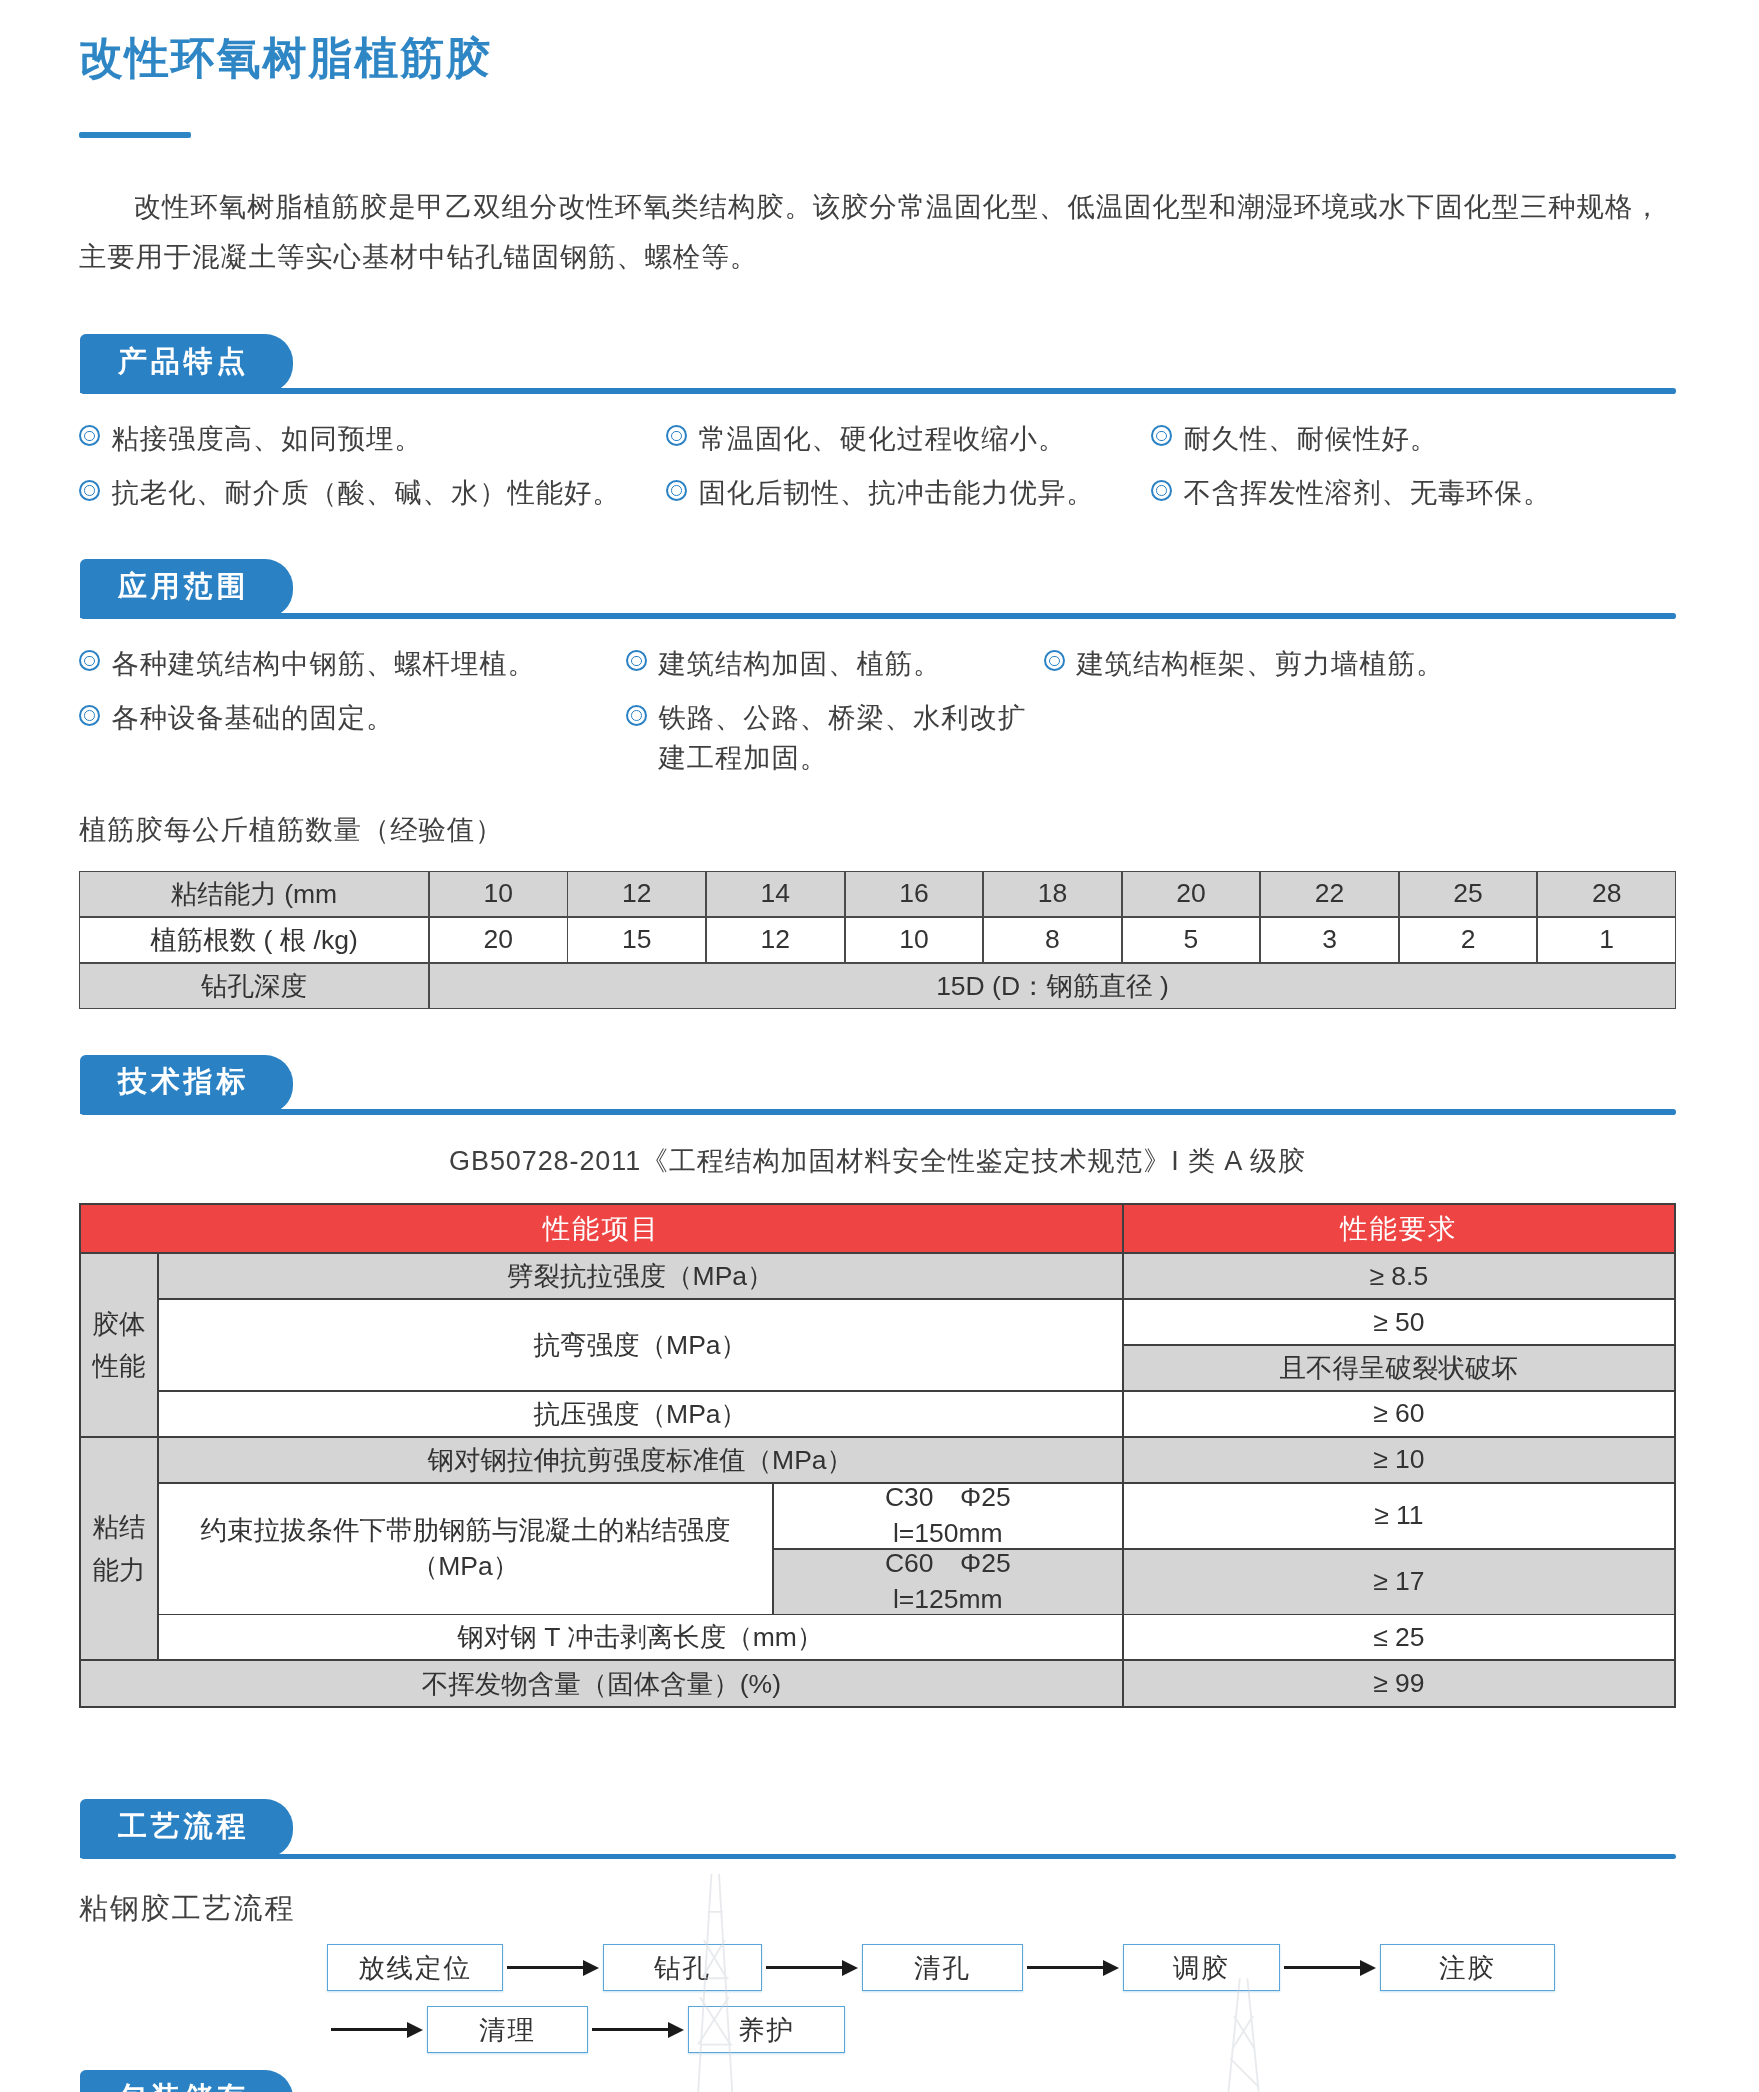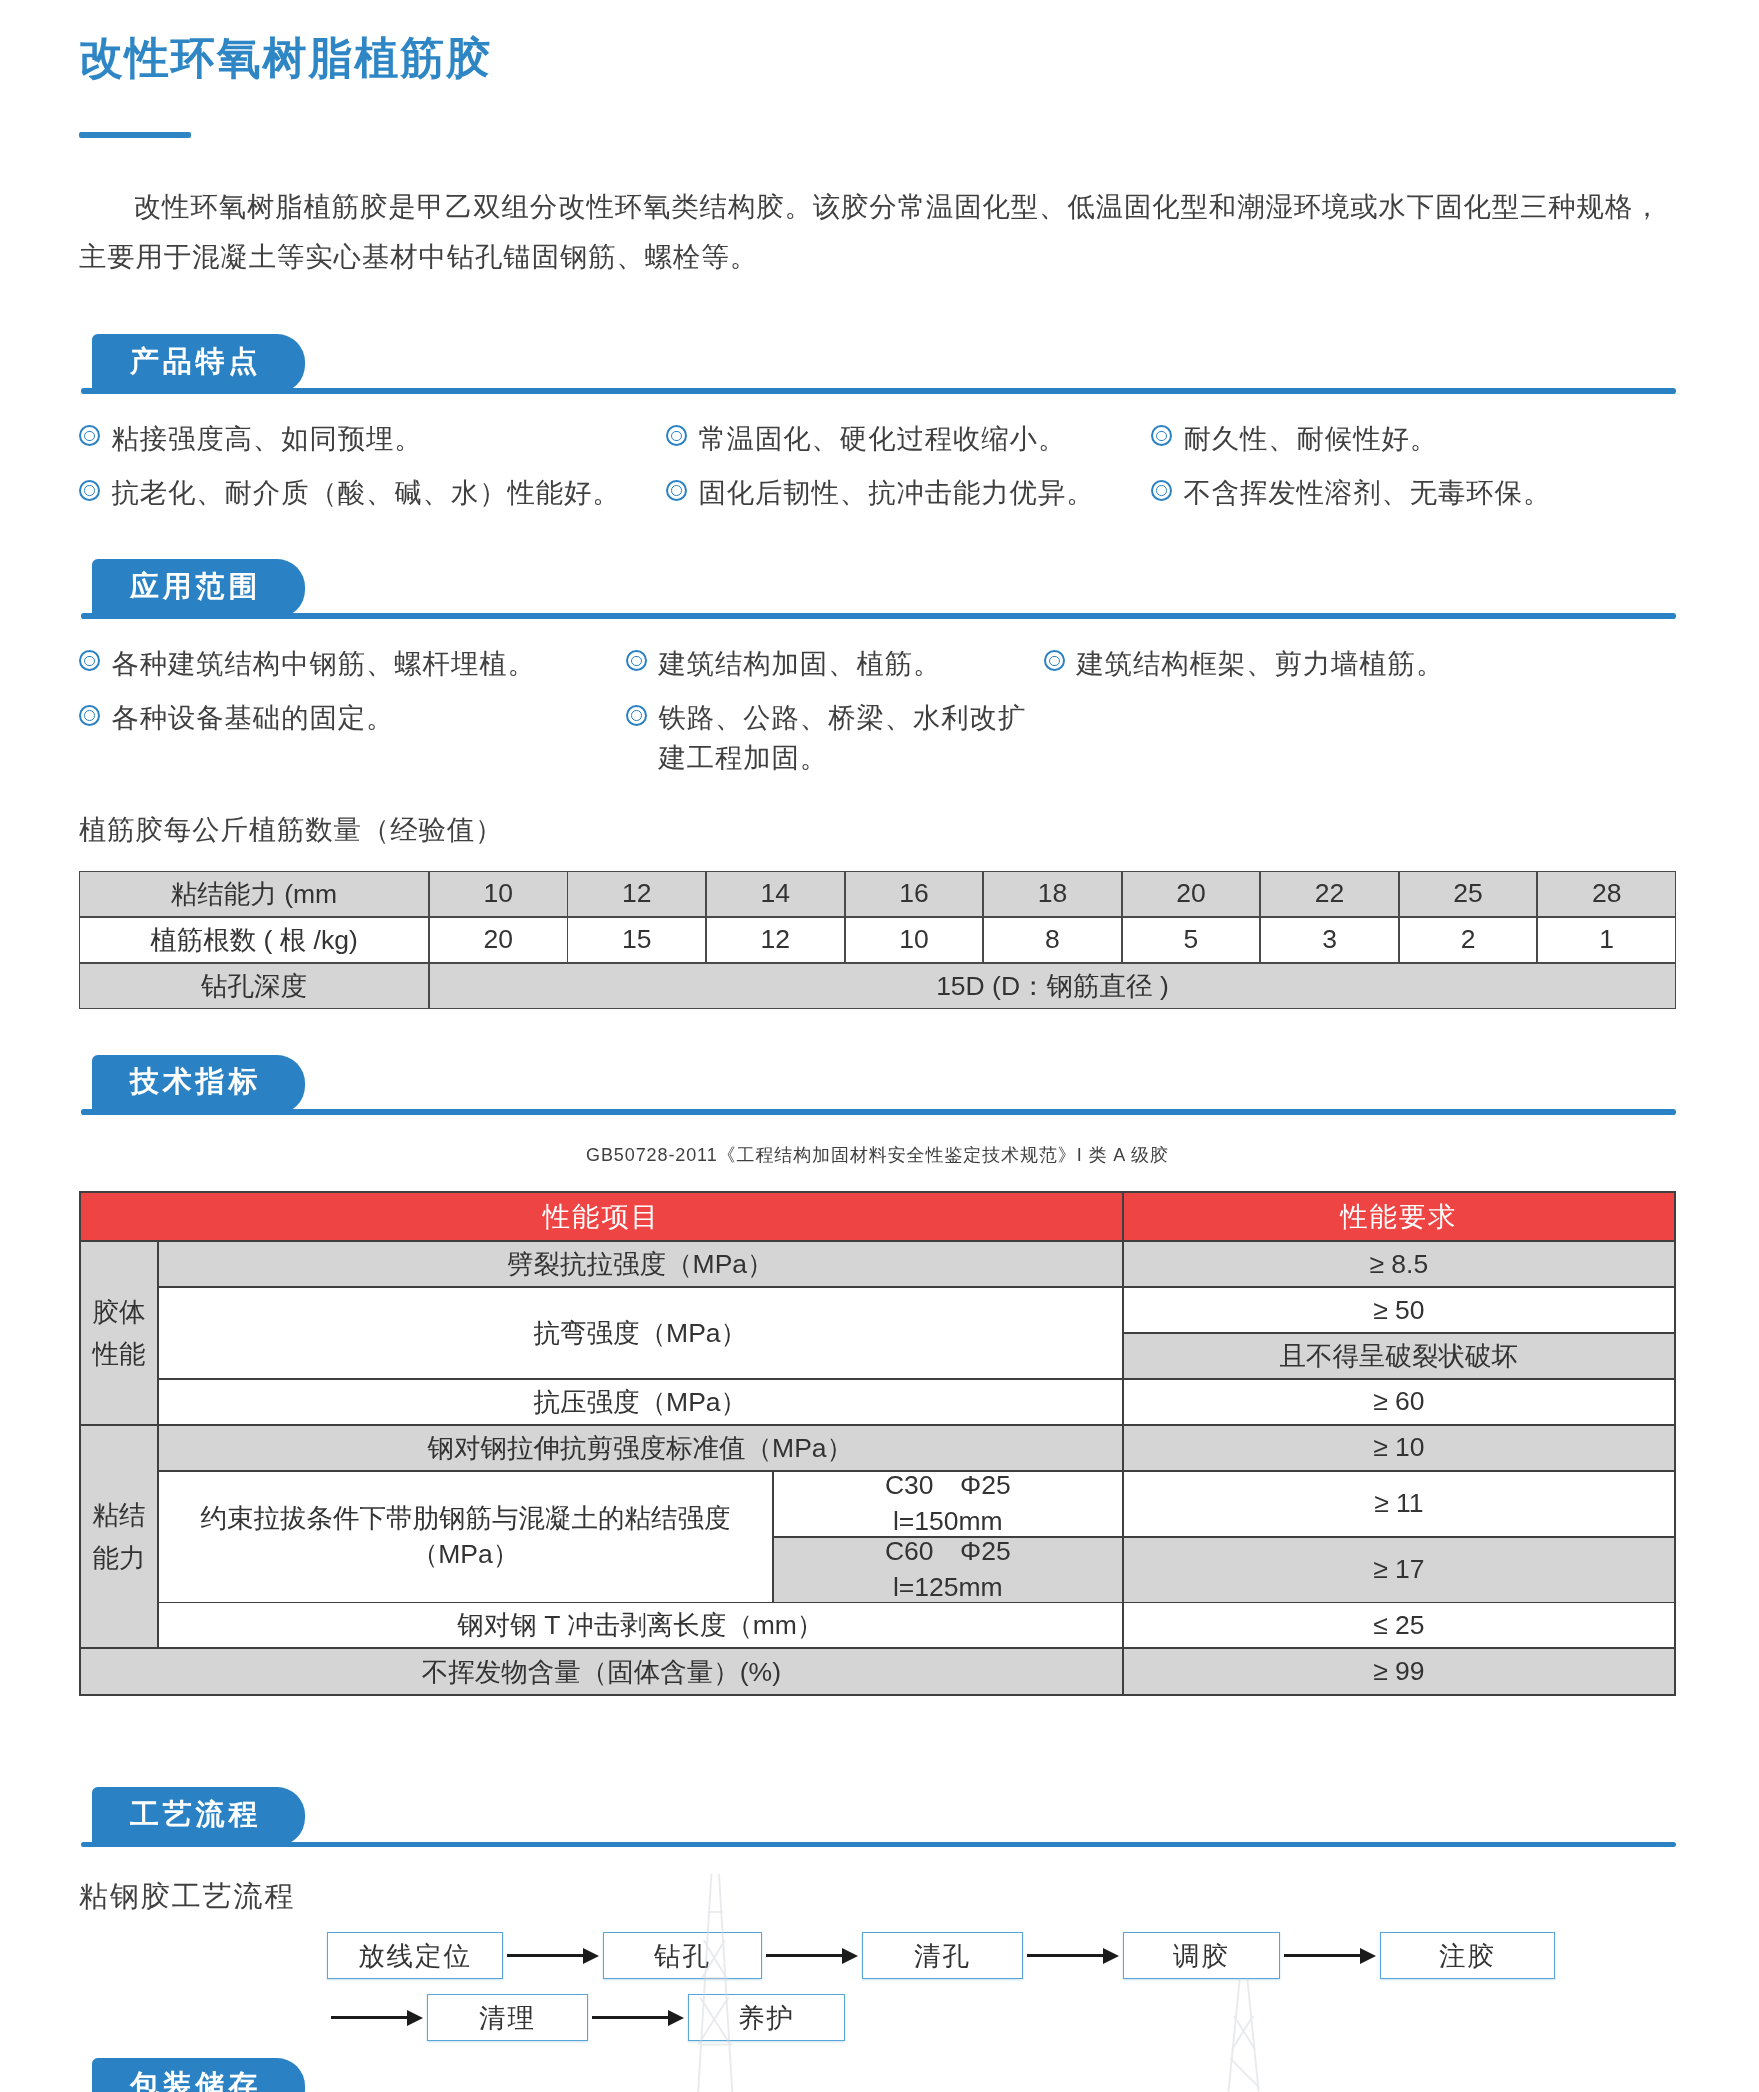--- a/index.html
+++ b/index.html
@@ -14,21 +14,21 @@
   
   .doc-title { font-size:44px; font-weight:bold; color:#2e86c5; letter-spacing:1.9px; }
   .title-rule { width:112px; height:5.7px; background:#2e86c5; border-radius:1.9px; margin-top:44px; }
 
   .intro { margin-top:44px; font-size:27.4px; line-height:1.85; text-indent:2em; letter-spacing:0.9px; color:#404040; }
 
   
   .sec { position:relative; height:62px; }
   .sec .rule { position:absolute; left:1.9px; right:0; bottom:0; height:5.7px; background:#2a82c5; border-radius:2.8px; }
   .sec .badge {
-    position:absolute; left:13px; bottom:0.9px; height:59px;
+    position:absolute; left:1px; bottom:0.9px; height:59px;
     background:#2a82c5; color:#fff; font-size:29px; font-weight:bold; letter-spacing:3.8px;
     display:flex; align-items:center; padding:0 44px 3.8px 38px;
     border-radius:5.7px 28px 28px 0;
   }
   .mt-features { margin-top:49px; }
   .mt-apps    { margin-top:44px; }
   .mt-specs   { margin-top:44px; }
   .mt-process { margin-top:89px; }
   .mt-pack    { margin-top:15px; }
 
@@ -47,21 +47,21 @@
   .rebar-title { margin-top:34px; font-size:27.4px; font-weight:normal; letter-spacing:0.9px; color:#404040; }
   .rebar-table {
     margin-top:23px; display:grid; grid-template-columns:348px repeat(9,1fr);
     grid-auto-rows:44px; gap:1.9px; background:#4a4a4a; border:1.9px solid #4a4a4a;
   }
   .cell { display:flex; align-items:center; justify-content:center; font-size:26.5px; color:#333; text-align:center; }
   .gray { background:#d5d5d5; }
   .white { background:#ffffff; }
 
   
-  .standard { margin-top:28px; text-align:center; font-size:18px; color:#3f3f3f; letter-spacing:0.9px; }
+  .standard { margin-top:28px; text-align:center; font-size:27px; color:#3f3f3f; letter-spacing:0.9px; }
   .specs-table {
     margin-top:24.6px; display:grid;
     grid-template-columns:76px 613px 348px 1fr;
     grid-template-rows:47px 44px 44px 44px 44px 44px 64px 64px 44px 45px;
     gap:1.9px; background:#3f3f3f; border:2.8px solid #3f3f3f;
   }
   .blue { background:#ef4444; color:#fff; font-size:27.4px; letter-spacing:1.9px; }
   .two-line { flex-direction:column; line-height:1.35; }
   .cat { line-height:1.6; }
 

